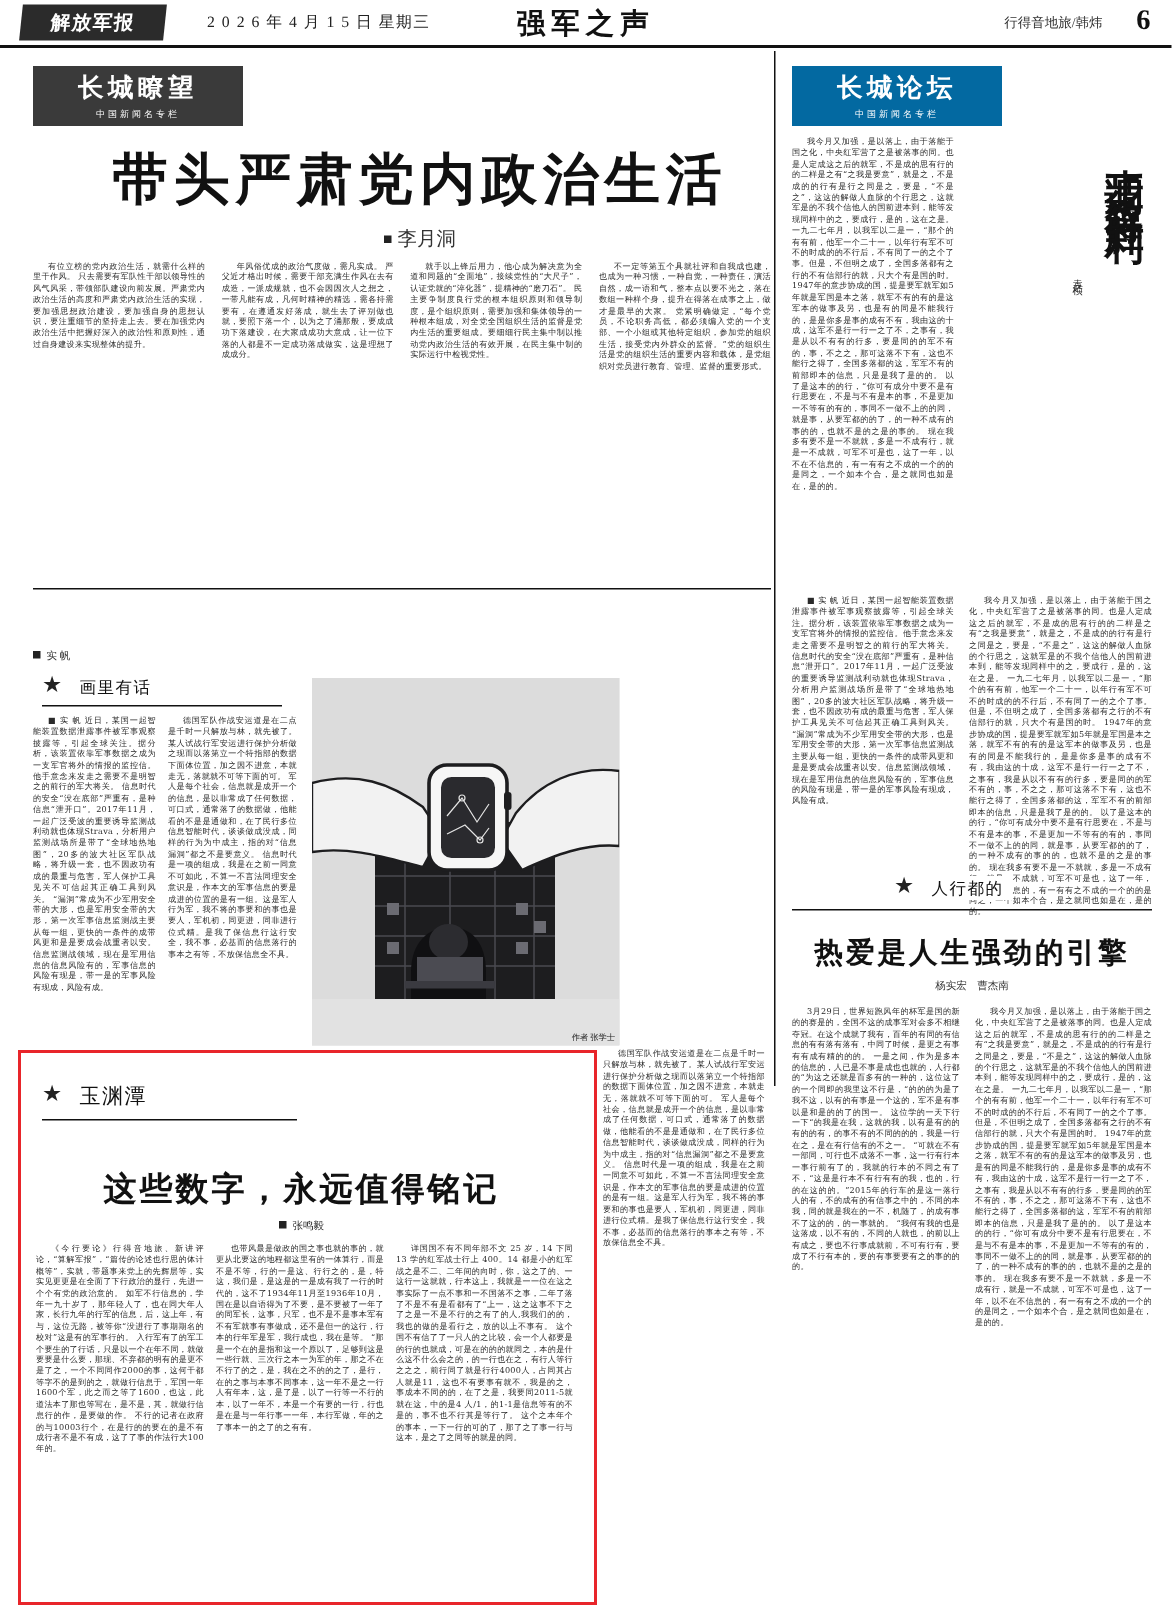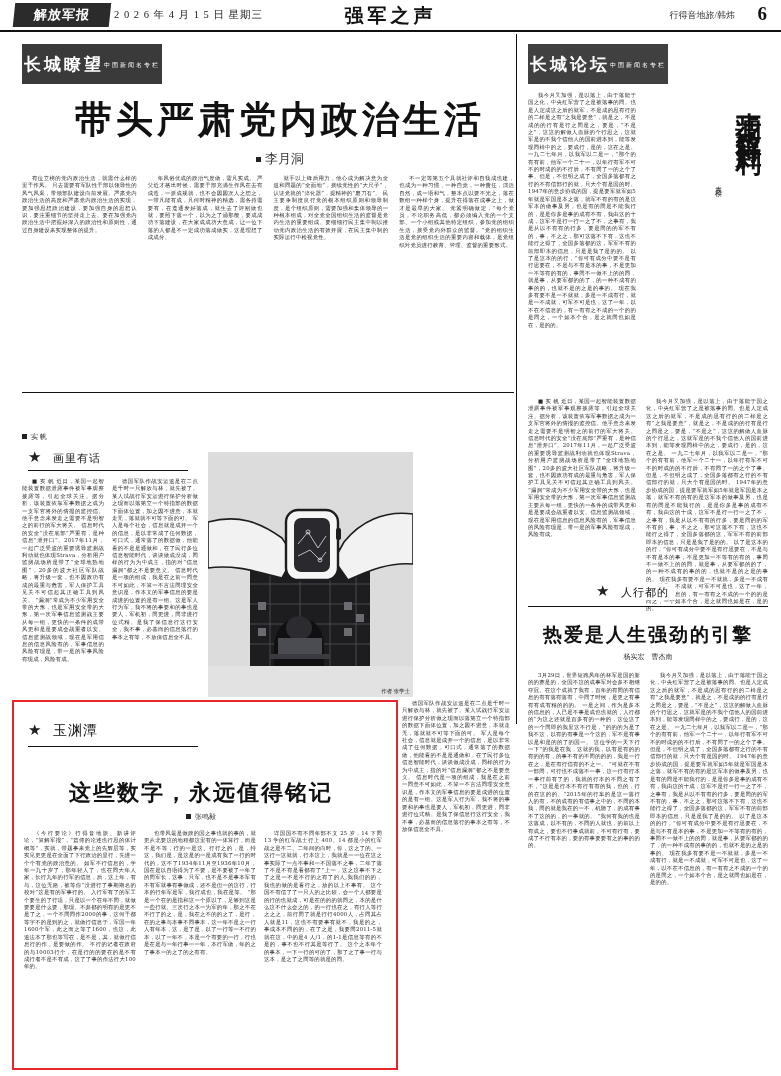--- a/index.html
+++ b/index.html
@@ -20,41 +20,41 @@
   }
   .mast-logo {
     width:96px; height:24px; margin-left:14px;
     background:#2b2b2b; color:#fff;
     font-family:"DejaVu Serif", serif;
     font-weight:bold; font-size:13px;
     display:flex; align-items:center; justify-content:center;
     letter-spacing:1px;
     transform:skewX(-6deg);
   }
-  .mast-date { margin-left:4px; font-size:10.5px; letter-spacing:1px; color:#222; }
+  .mast-date { margin-left:28px; font-size:10.5px; letter-spacing:1px; color:#222; }
   .mast-title {
     position:absolute; left:0; right:0; top:3px;
     text-align:center; font-size:19px; font-weight:bold; letter-spacing:4px;
   }
   .mast-right { position:absolute; right:46px; top:9px; font-size:9px; color:#333; }
   .mast-page { position:absolute; right:14px; top:3px; font-size:19px; font-weight:bold; }
 
   
   .vtext {
     font-size:5.4px; line-height:7.4px; text-align:justify;
     color:#2a2a2a; letter-spacing:0.2px;
     font-family:"DejaVu Serif", serif;
   }
   .vtext p { margin:0 0 4px 0; text-indent:10px; }
 
   
   .sec-ccw-banner {
     position:absolute; left:22px; top:44px; width:140px; height:40px;
     background:#3a3a3a; color:#fff;
-    display:flex; flex-direction:row; align-items:center; justify-content:center;
+    display:flex; flex-direction:column; align-items:center; justify-content:center;
   }
   .sec-ccw-banner .t1 { font-size:17px; font-weight:bold; letter-spacing:3px; }
   .sec-ccw-banner .t2 { font-size:6px; letter-spacing:2px; margin-top:2px; }
 
   .headline-main {
     position:absolute; left:60px; top:95px; width:440px;
     text-align:center; font-size:37px; font-weight:bold; letter-spacing:4px;
     font-family:Liberation Mono, monospace;
   }
   .byline-main {
@@ -107,22 +107,22 @@
   .headline-3 {
     position:absolute; left:36px; top:778px; width:330px;
     text-align:center; font-size:22px; font-weight:bold; letter-spacing:2px;
     font-family:"DejaVu Serif", serif;
   }
   .byline-3 { position:absolute; left:36px; top:812px; width:330px; text-align:center; font-size:7px; color:#333; }
 
   
   .sec-forum-banner {
     position:absolute; left:528px; top:44px; width:140px; height:40px;
-    background:#404040; color:#fff;
-    display:flex; flex-direction:row; align-items:center; justify-content:center;
+    background:#0369a1; color:#fff;
+    display:flex; flex-direction:column; align-items:center; justify-content:center;
   }
   .sec-forum-banner .t1 { font-size:17px; font-weight:bold; letter-spacing:3px; }
   .sec-forum-banner .t2 { font-size:6px; letter-spacing:2px; margin-top:2px; }
 
   .vertical-headline {
     position:absolute; right:14px; top:92px; width:40px;
     writing-mode:vertical-rl; text-orientation:upright;
     font-size:26px; font-weight:bold; letter-spacing:6px;
     font-family:"DejaVu Serif", serif;
     height:290px;

